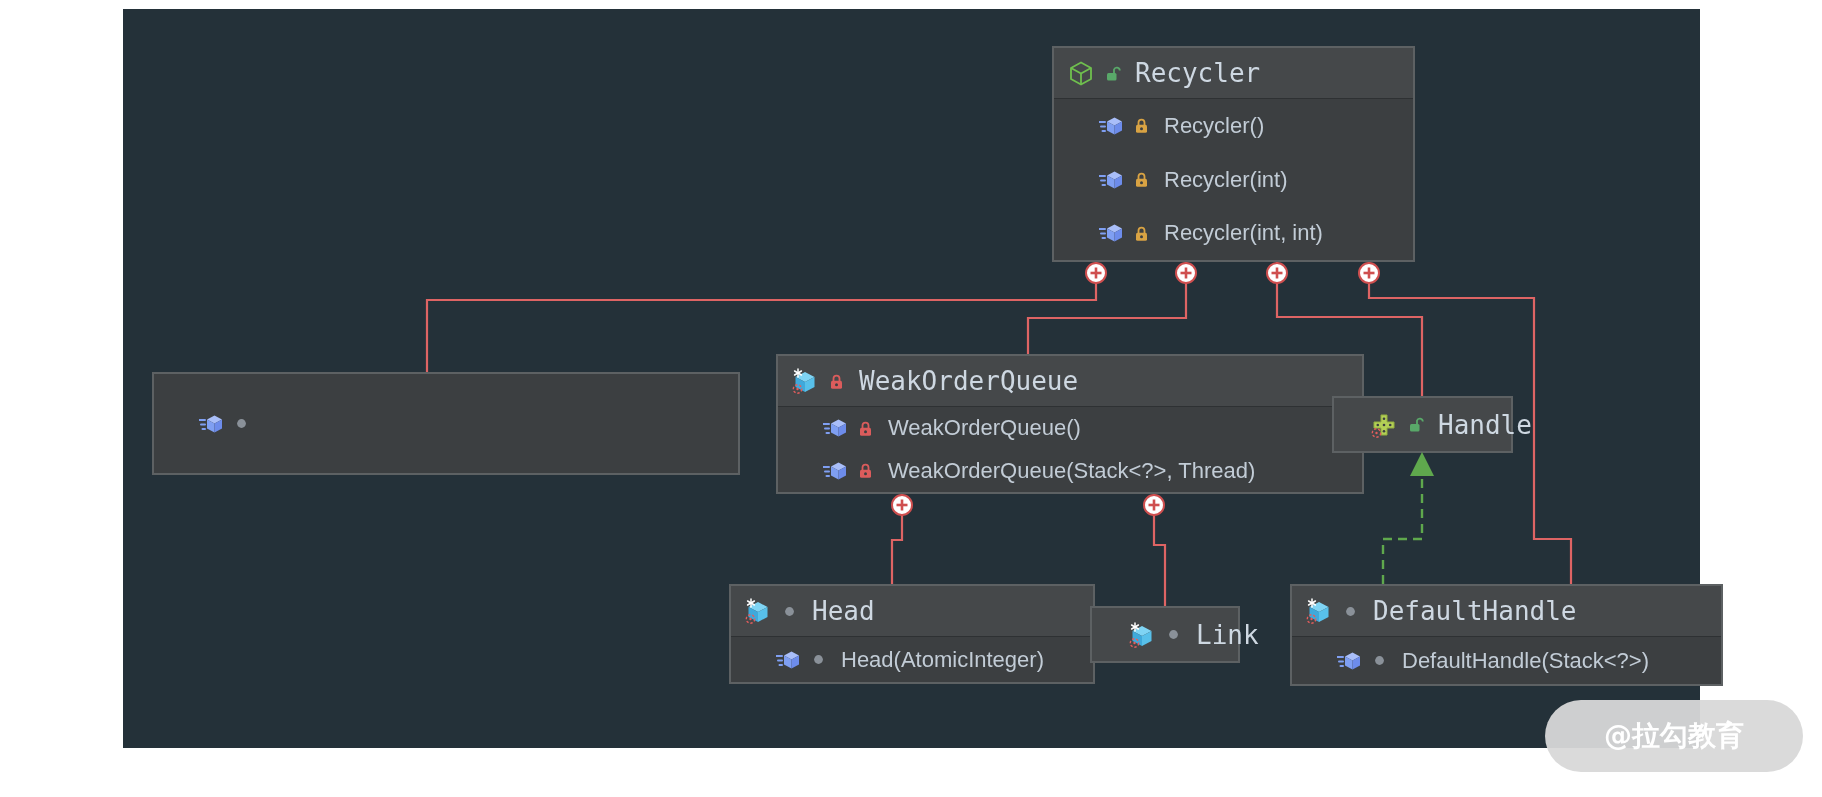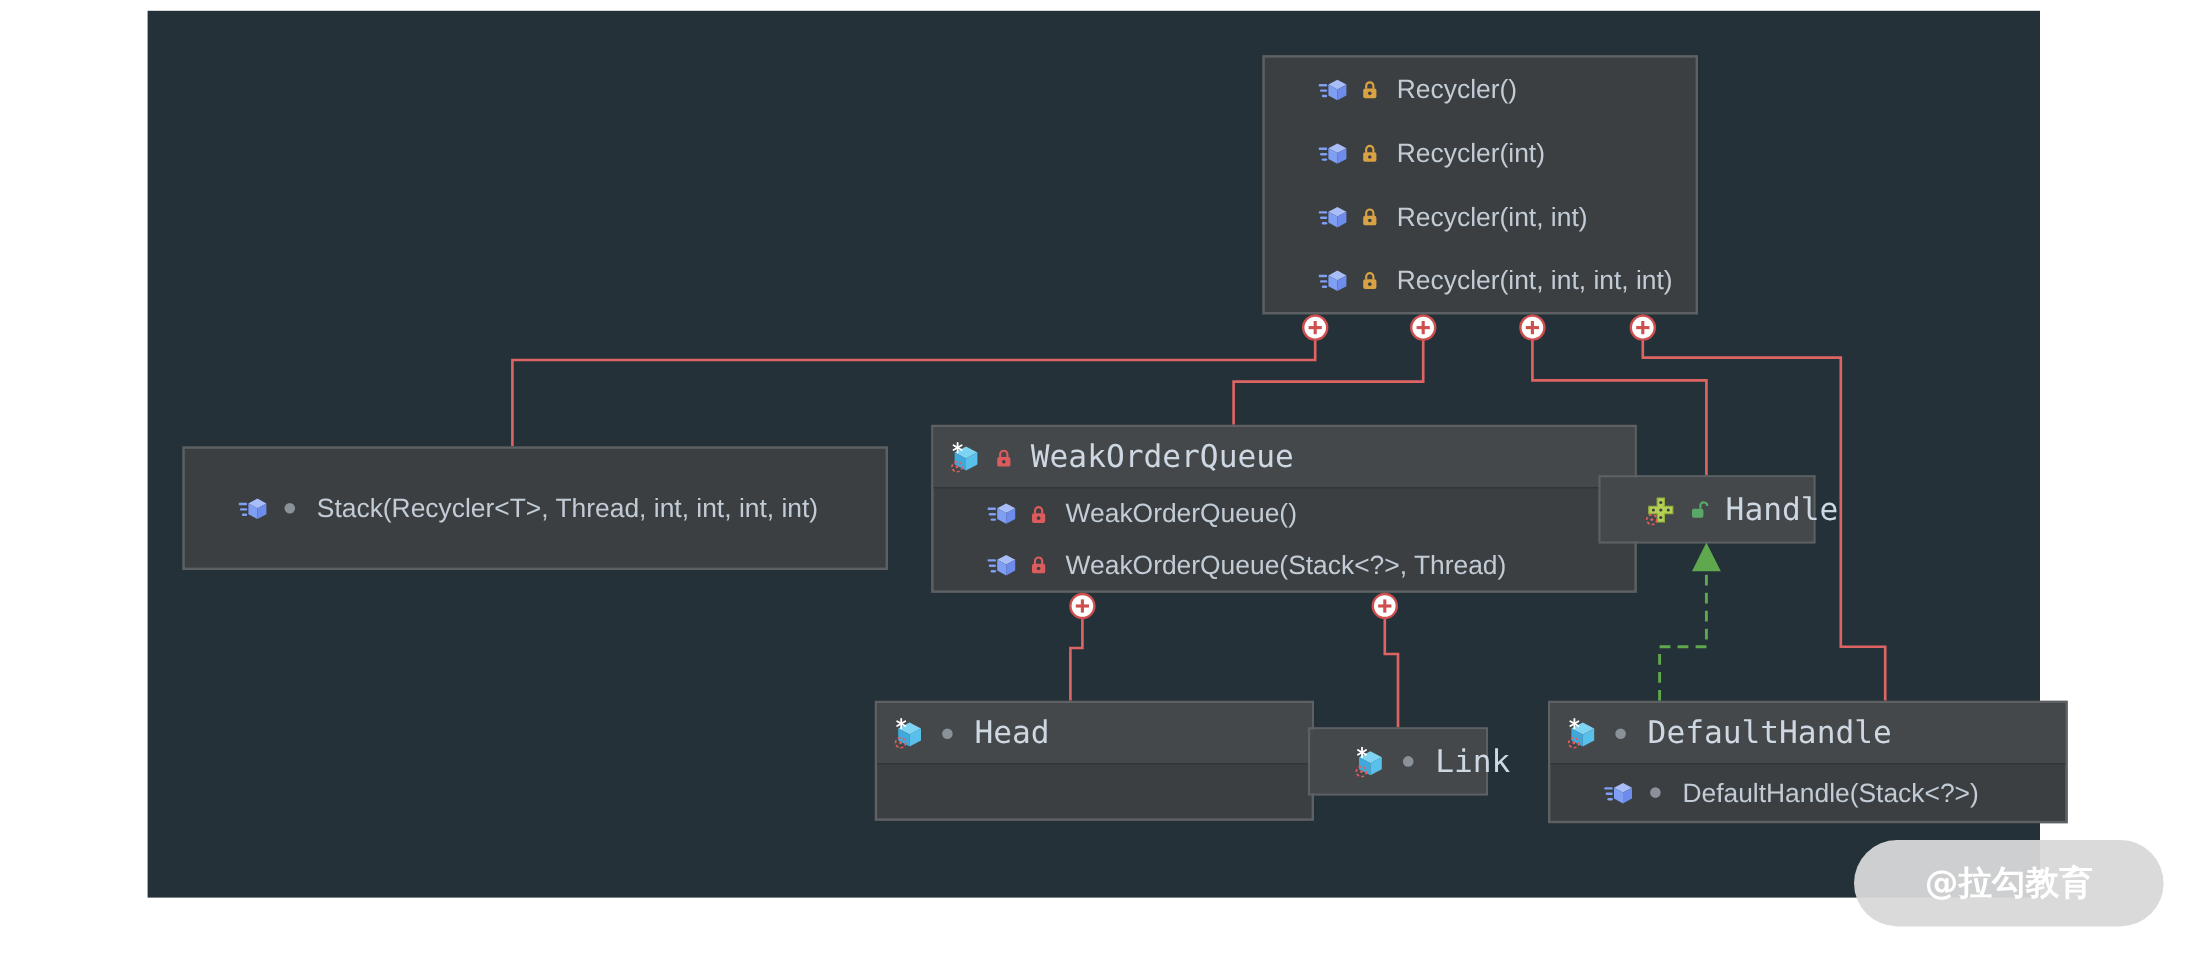--- a/index.html
+++ b/index.html
@@ -51,20 +51,32 @@
   <polyline points="1096,262 1096,300 427,300 427,372" fill="none" stroke="#de6464" stroke-width="2.2"></polyline>
   <polyline points="1186,262 1186,318 1028,318 1028,354" fill="none" stroke="#de6464" stroke-width="2.2"></polyline>
   <polyline points="1277,262 1277,317 1422,317 1422,396" fill="none" stroke="#de6464" stroke-width="2.2"></polyline>
   <polyline points="1369,262 1369,298 1534,298 1534,539 1571,539 1571,584" fill="none" stroke="#de6464" stroke-width="2.2"></polyline>
   <polyline points="902,494 902,540 892,540 892,584" fill="none" stroke="#de6464" stroke-width="2.2"></polyline>
   <polyline points="1154,494 1154,545 1165,545 1165,606" fill="none" stroke="#de6464" stroke-width="2.2"></polyline>
   <polyline points="1383,584 1383,539 1422,539 1422,476" fill="none" stroke="#5fa84d" stroke-width="2.4" stroke-dasharray="9 6"></polyline>
 </svg>
 
 <div class="node" style="left:1052px;top:46px;width:363px;height:216px;">
+  <div class="node-header">
+    <svg class="icn" width="26" height="26" viewBox="0 0 26 26">
+      <polygon points="13,2.5 23,8 23,19 13,24.5 3,19 3,8" fill="none" stroke="#6fbf4e" stroke-width="1.8" stroke-linejoin="round"></polygon>
+      <polyline points="3,8 13,13.5 23,8" fill="none" stroke="#6fbf4e" stroke-width="1.8"></polyline>
+      <line x1="13" y1="13.5" x2="13" y2="24.5" stroke="#6fbf4e" stroke-width="1.8"></line>
+    </svg>
+    <svg class="vis" width="17" height="17" viewBox="0 0 17 17">
+      <path d="M10,8 V4.6 a3,3 0 0 1 5.8,1" stroke="#59A869" stroke-width="1.8" fill="none"></path>
+      <rect x="3" y="8" width="9.5" height="7.5" rx="1.5" fill="#59A869"></rect>
+    </svg>
+    <span class="title">Recycler</span>
+  </div>
   <div class="member">
     <svg class="icn" width="24" height="24" viewBox="0 0 24 24">
       <line x1="0.5" y1="8" x2="6" y2="8" stroke="#7f9ff2" stroke-width="2" stroke-linecap="round"></line>
       <line x1="2" y1="12.5" x2="6" y2="12.5" stroke="#7f9ff2" stroke-width="2" stroke-linecap="round"></line>
       <line x1="3.5" y1="17" x2="6" y2="17" stroke="#7f9ff2" stroke-width="2" stroke-linecap="round"></line>
       <polygon points="15.5,3.5 23,7.5 15.5,11.5 8,7.5" fill="#a9bef9"></polygon>
       <polygon points="8,7.5 15.5,11.5 15.5,20.5 8,16.5" fill="#7f9ff2"></polygon>
       <polygon points="15.5,11.5 23,7.5 23,16.5 15.5,20.5" fill="#6d8ceb"></polygon>
     </svg>
     <svg class="vis" width="17" height="17" viewBox="0 0 17 17">
@@ -99,52 +111,35 @@
       <polygon points="8,7.5 15.5,11.5 15.5,20.5 8,16.5" fill="#7f9ff2"></polygon>
       <polygon points="15.5,11.5 23,7.5 23,16.5 15.5,20.5" fill="#6d8ceb"></polygon>
     </svg>
     <svg class="vis" width="17" height="17" viewBox="0 0 17 17">
       <path d="M5.5,8 V5.6 a3,3 0 0 1 6,0 V8" stroke="#D9A343" stroke-width="1.8" fill="none"></path>
       <rect x="3" y="7.8" width="11" height="8" rx="1.6" fill="#D9A343"></rect>
       <circle cx="8.5" cy="11.8" r="1.5" fill="#3c3f41"></circle>
     </svg>
     <span class="mtext">Recycler(int, int)</span>
   </div>
-  <div class="member">
-    <svg class="icn" width="24" height="24" viewBox="0 0 24 24">
-      <line x1="0.5" y1="8" x2="6" y2="8" stroke="#7f9ff2" stroke-width="2" stroke-linecap="round"></line>
-      <line x1="2" y1="12.5" x2="6" y2="12.5" stroke="#7f9ff2" stroke-width="2" stroke-linecap="round"></line>
-      <line x1="3.5" y1="17" x2="6" y2="17" stroke="#7f9ff2" stroke-width="2" stroke-linecap="round"></line>
-      <polygon points="15.5,3.5 23,7.5 15.5,11.5 8,7.5" fill="#a9bef9"></polygon>
-      <polygon points="8,7.5 15.5,11.5 15.5,20.5 8,16.5" fill="#7f9ff2"></polygon>
-      <polygon points="15.5,11.5 23,7.5 23,16.5 15.5,20.5" fill="#6d8ceb"></polygon>
-    </svg>
-    <svg class="vis" width="17" height="17" viewBox="0 0 17 17">
-      <path d="M5.5,8 V5.6 a3,3 0 0 1 6,0 V8" stroke="#D9A343" stroke-width="1.8" fill="none"></path>
-      <rect x="3" y="7.8" width="11" height="8" rx="1.6" fill="#D9A343"></rect>
-      <circle cx="8.5" cy="11.8" r="1.5" fill="#3c3f41"></circle>
-    </svg>
-    <span class="mtext">Recycler(int, int, int, int)</span>
-  </div>
 </div>
 
 <div class="node" style="left:152px;top:372px;width:588px;height:103px;">
   <div class="member">
     <svg class="icn" width="24" height="24" viewBox="0 0 24 24">
       <line x1="0.5" y1="8" x2="6" y2="8" stroke="#7f9ff2" stroke-width="2" stroke-linecap="round"></line>
       <line x1="2" y1="12.5" x2="6" y2="12.5" stroke="#7f9ff2" stroke-width="2" stroke-linecap="round"></line>
       <line x1="3.5" y1="17" x2="6" y2="17" stroke="#7f9ff2" stroke-width="2" stroke-linecap="round"></line>
       <polygon points="15.5,3.5 23,7.5 15.5,11.5 8,7.5" fill="#a9bef9"></polygon>
       <polygon points="8,7.5 15.5,11.5 15.5,20.5 8,16.5" fill="#7f9ff2"></polygon>
       <polygon points="15.5,11.5 23,7.5 23,16.5 15.5,20.5" fill="#6d8ceb"></polygon>
     </svg>
     <svg class="vis" width="17" height="17" viewBox="0 0 17 17">
       <circle cx="8.5" cy="8.5" r="4.4" fill="#8a9199"></circle>
     </svg>
-    <span class="mtext">Stack(Recycler&lt;T&gt;, Thread, int, int, int, int)</span>
   </div>
 </div>
 
 <div class="node" style="left:776px;top:354px;width:588px;height:140px;text-align:right;">
   <div class="node-header">
     <svg class="icn" width="26" height="26" viewBox="0 0 26 26">
       <polygon points="13,4 22.5,9 13,14 3.5,9" fill="#7fd4f4"></polygon>
       <polygon points="3.5,9 13,14 13,24 3.5,19" fill="#3fa9db"></polygon>
       <polygon points="13,14 22.5,9 22.5,19 13,24" fill="#58c0ea"></polygon>
       <g stroke="#ffffff" stroke-width="1.5" stroke-linecap="round">
@@ -208,20 +203,34 @@
           <line x1="2.6" y1="7" x2="9.4" y2="3"></line>
       </g>
       <circle cx="5.5" cy="21" r="4.2" fill="none" stroke="#e35d5d" stroke-width="1.4" stroke-dasharray="2.4 1.8"></circle>
       <circle cx="5.5" cy="21" r="1.2" fill="#e35d5d"></circle>
     </svg>
     <svg class="vis" width="17" height="17" viewBox="0 0 17 17">
       <circle cx="8.5" cy="8.5" r="4.4" fill="#8a9199"></circle>
     </svg>
     <span class="title">Head</span>
   </div>
+  <div class="member">
+    <svg class="icn" width="24" height="24" viewBox="0 0 24 24">
+      <line x1="0.5" y1="8" x2="6" y2="8" stroke="#7f9ff2" stroke-width="2" stroke-linecap="round"></line>
+      <line x1="2" y1="12.5" x2="6" y2="12.5" stroke="#7f9ff2" stroke-width="2" stroke-linecap="round"></line>
+      <line x1="3.5" y1="17" x2="6" y2="17" stroke="#7f9ff2" stroke-width="2" stroke-linecap="round"></line>
+      <polygon points="15.5,3.5 23,7.5 15.5,11.5 8,7.5" fill="#a9bef9"></polygon>
+      <polygon points="8,7.5 15.5,11.5 15.5,20.5 8,16.5" fill="#7f9ff2"></polygon>
+      <polygon points="15.5,11.5 23,7.5 23,16.5 15.5,20.5" fill="#6d8ceb"></polygon>
+    </svg>
+    <svg class="vis" width="17" height="17" viewBox="0 0 17 17">
+      <circle cx="8.5" cy="8.5" r="4.4" fill="#8a9199"></circle>
+    </svg>
+    <span class="mtext">Head(AtomicInteger)</span>
+  </div>
 </div>
 
 <div class="node header-only" style="left:1090px;top:606px;width:150px;height:57px;text-align:center;">
   <div class="node-header">
     <svg class="icn" width="26" height="26" viewBox="0 0 26 26">
       <polygon points="13,4 22.5,9 13,14 3.5,9" fill="#7fd4f4"></polygon>
       <polygon points="3.5,9 13,14 13,24 3.5,19" fill="#3fa9db"></polygon>
       <polygon points="13,14 22.5,9 22.5,19 13,24" fill="#58c0ea"></polygon>
       <g stroke="#ffffff" stroke-width="1.5" stroke-linecap="round">
         <line x1="6" y1="1" x2="6" y2="9"></line>

